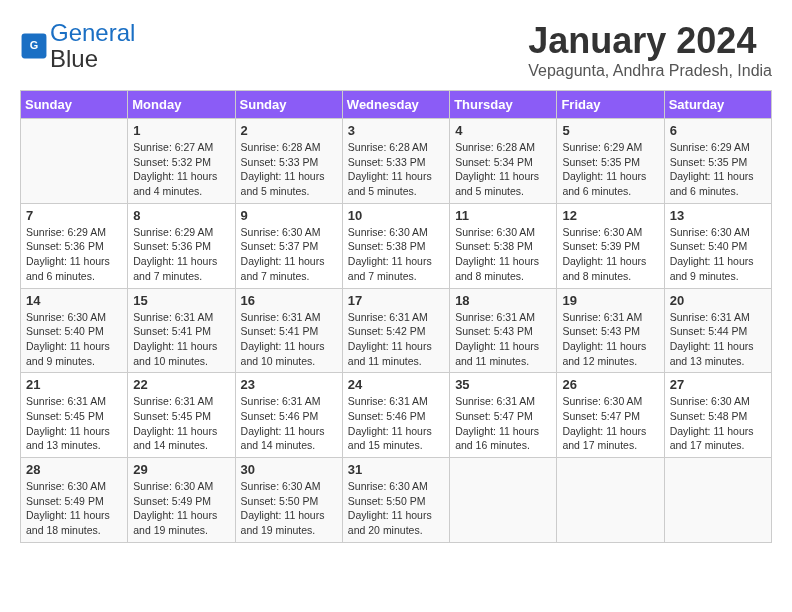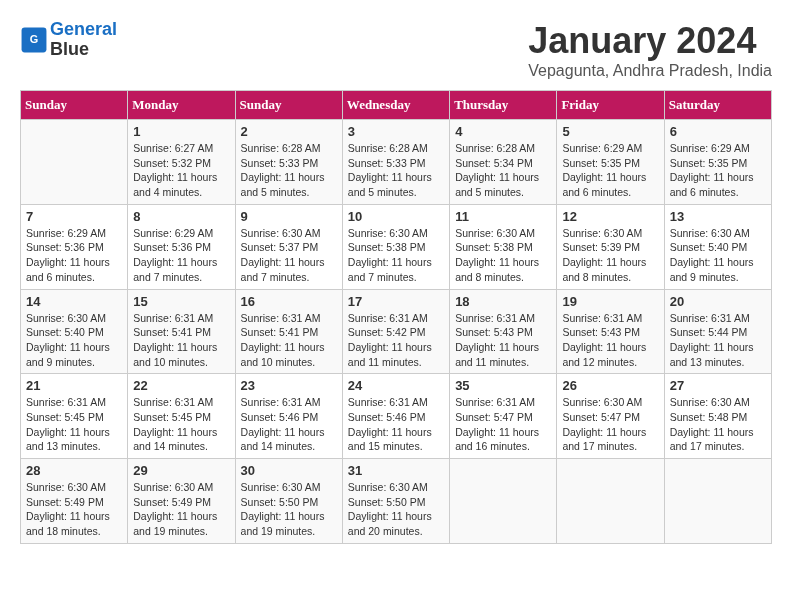--- a/index.html
+++ b/index.html
@@ -14,22 +14,22 @@
       display: flex;
       justify-content: space-between;
       align-items: flex-start;
       margin-bottom: 10px;
     }
     .logo {
       display: flex;
       align-items: center;
     }
     .logo-text {
-      font-size: 18px;
-      font-weight: bold;
+      font-size: 24px;
+      font-weight: normal;
       color: #333;
       line-height: 1.1;
     }
     .logo-text .blue { color: #1a6fc4; }
     .logo-icon {
       width: 28px;
       height: 28px;
       margin-right: 2px;
     }
     .title-area {
@@ -42,28 +42,27 @@
     .location-subtitle {
       font-size: 16px;
       color: #555;
     }
     table {
       width: 100%;
       border-collapse: collapse;
       font-size: 11px;
     }
     thead tr th {
-      background-color: #be185d;
+      background-color: #8b5cf6;
       color: #fff;
       padding: 6px 4px;
       text-align: left;
       font-size: 13px;
       font-weight: bold;
       border: 1px solid #ccc;
-      font-family: Liberation Serif, serif;
     }
     tbody tr td {
       border: 1px solid #ccc;
       vertical-align: top;
       padding: 4px 5px;
       width: 107px;
       min-height: 80px;
     }
     .day-num {
       font-weight: bold;

